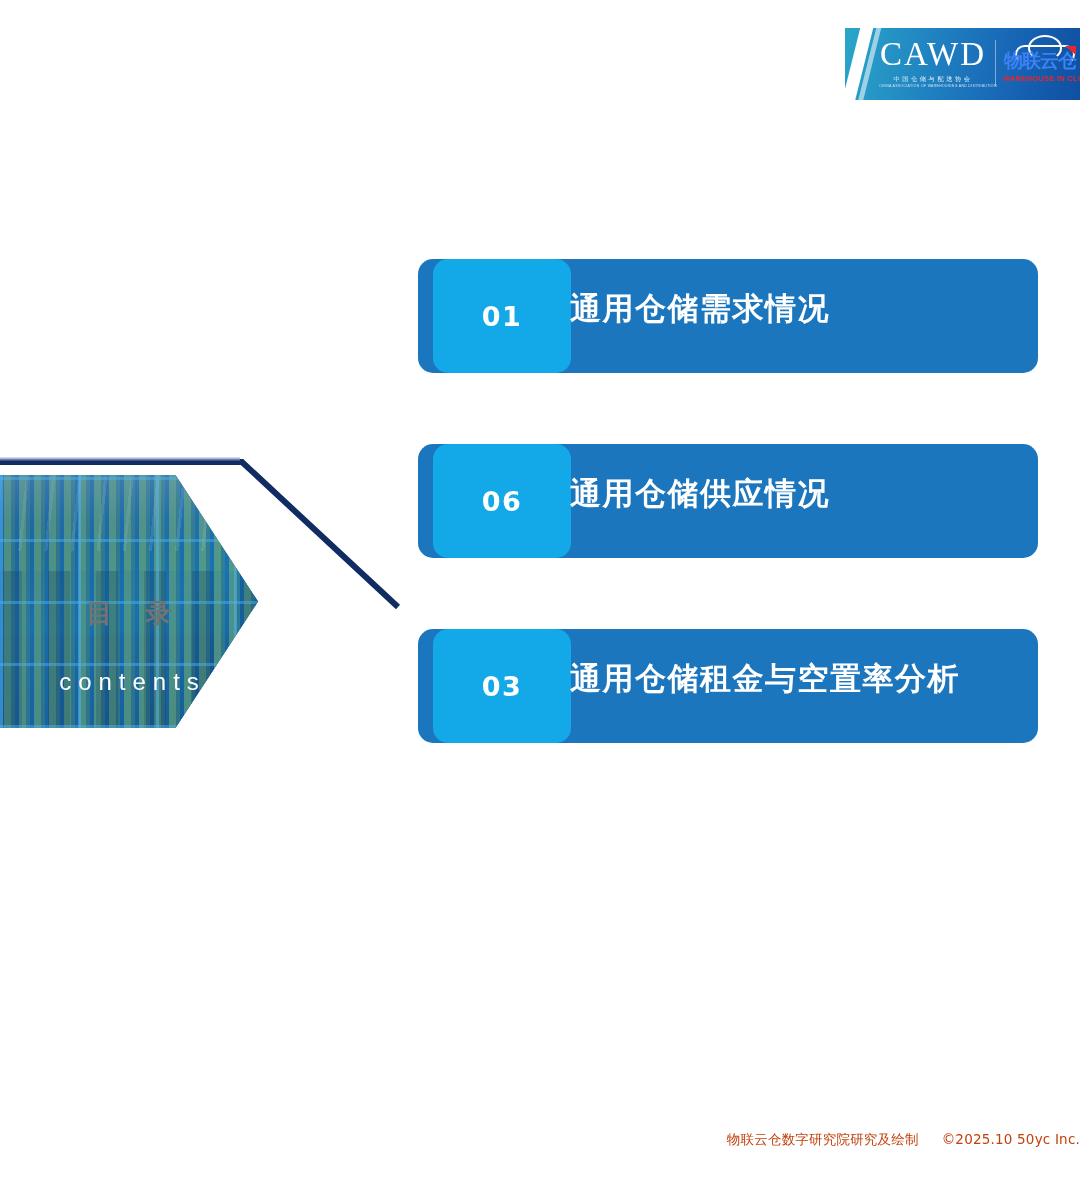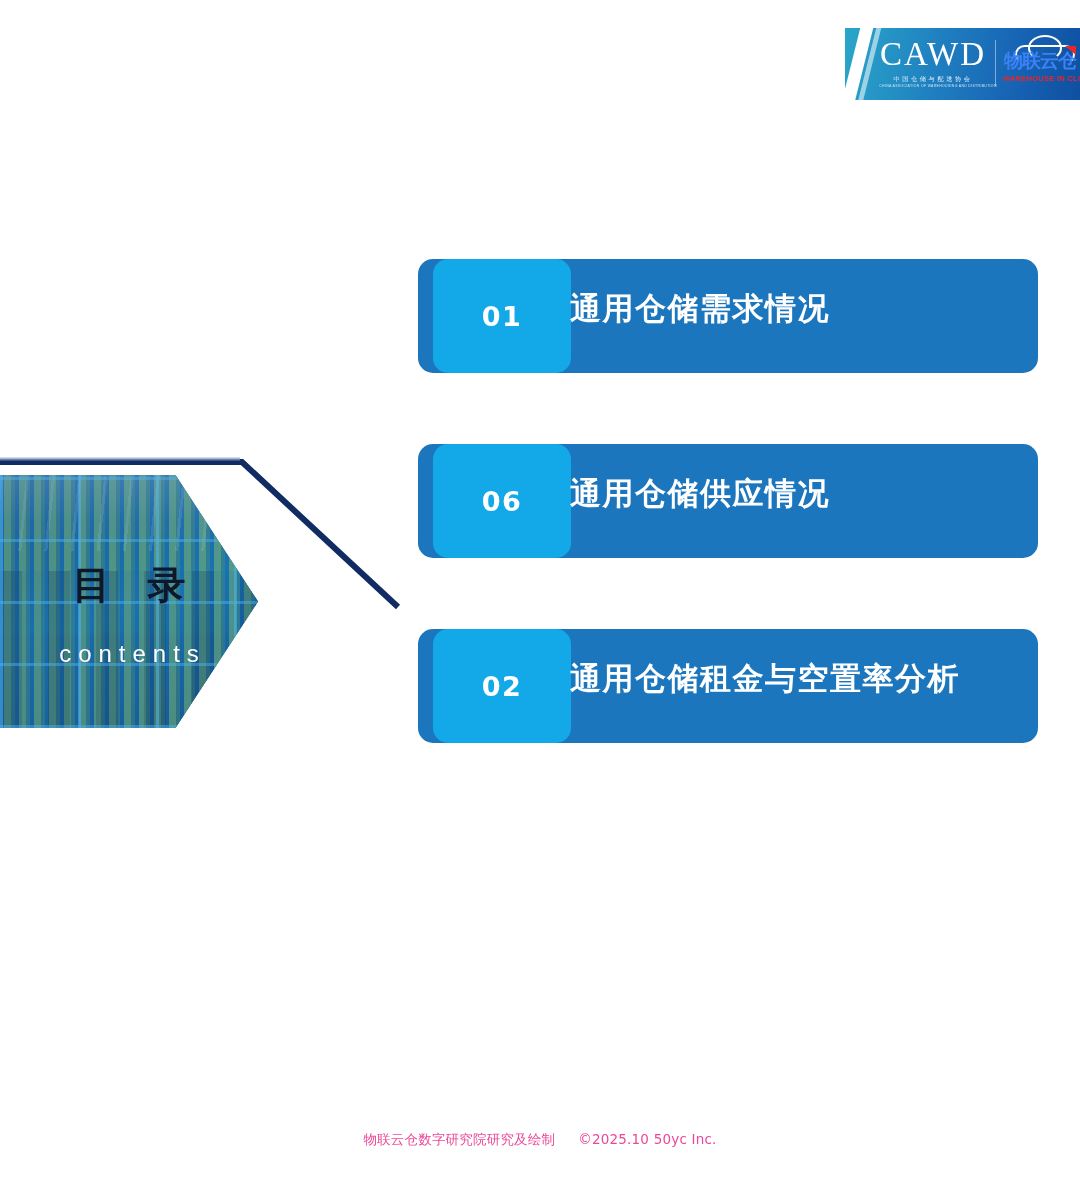--- a/index.html
+++ b/index.html
@@ -248,27 +248,28 @@
   .dir-text {
     position: absolute;
     left: 0;
     top: 86px;
     width: 258px;
     text-align: center;
     z-index: 4;
   }
   .dir-cn {
     font-family: "DejaVu Sans", sans-serif;
-    font-size: 38px;
+    font-size: 26px;
     font-weight: 700;
-    color: #0f172a;
+    color: #737373;
     letter-spacing: 12px;
     line-height: 48px;
     text-indent: 12px;
     white-space: nowrap;
+    margin-top: 28px;
   }
   .dir-en {
     font-size: 24px;
     font-weight: 300;
     color: #ffffff;
     letter-spacing: 7px;
     line-height: 40px;
     text-indent: 7px;
     margin-top: 25px;
     white-space: nowrap;
@@ -330,24 +331,24 @@
     letter-spacing: 1.5px;
     white-space: nowrap;
   }
 
   
   .footer {
     position: absolute;
     left: 0;
     top: 1131px;
     width: 1080px;
-    text-align: center;
+    text-align: right;
     font-family: "DejaVu Sans", sans-serif;
     font-size: 13.5px;
-    color: #ec4899;
+    color: #c2410c;
     letter-spacing: 0.2px;
     white-space: nowrap;
   }
   .footer .sep { display: inline-block; width: 14px; }
 </style>
 </head>
 <body>
 
 <div class="slide">
 
@@ -413,21 +414,21 @@
       <div class="item-num-tile">
         <span class="item-num">06</span>
       </div>
       <div class="item-title">通用仓储供应情况</div>
     </div>
 
 
     <div class="item">
       <div class="item-bar"></div>
       <div class="item-num-tile">
-        <span class="item-num">02</span>
+        <span class="item-num">03</span>
       </div>
       <div class="item-title">通用仓储租金与空置率分析</div>
     </div>
 
   </div>
 
   <div class="footer">
     <span>物联云仓数字研究院研究及绘制</span>
     <span class="sep"></span>
     <span>©2025.10 50yc Inc.</span>

